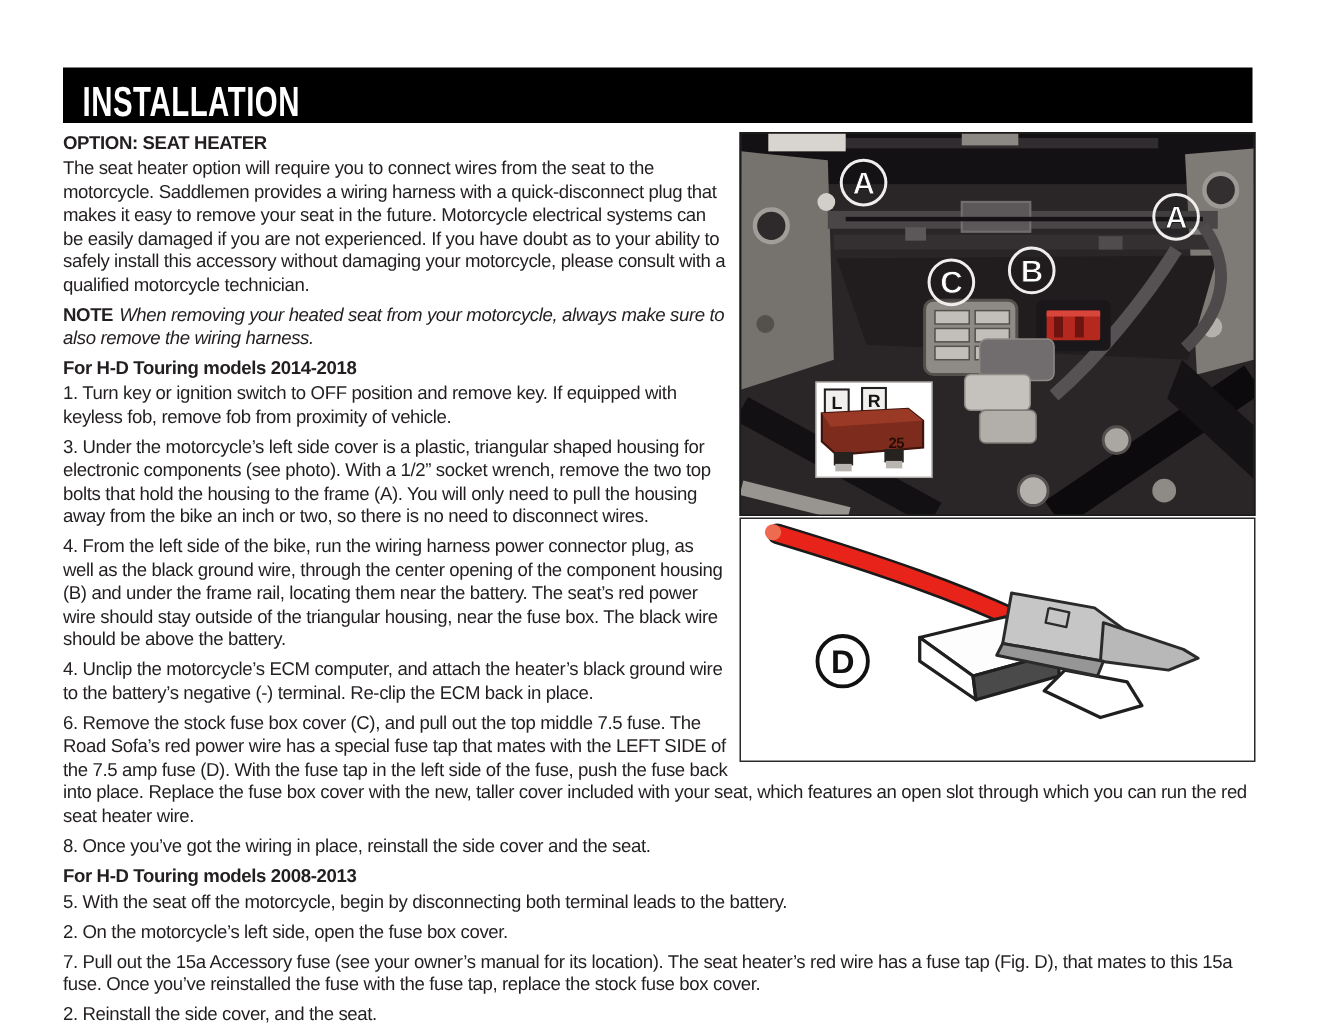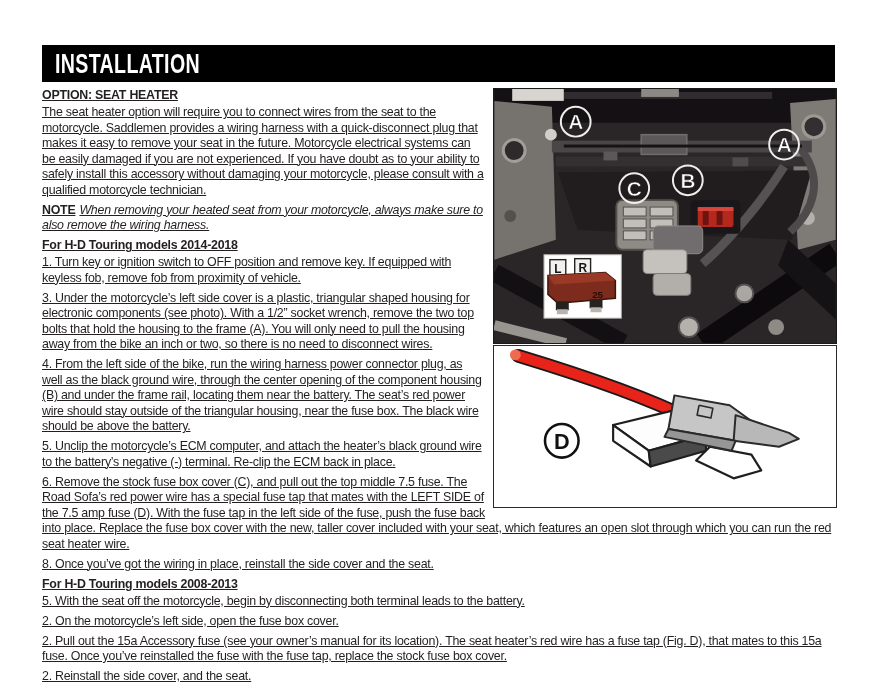--- a/index.html
+++ b/index.html
@@ -2,39 +2,39 @@
 <html><head>
 <meta charset="utf-8">
 <style>
   html,body { margin:0; padding:0; background:#ffffff; }
   .page {
     position:relative; width:883px; height:690px; background:#ffffff;
     font-family:"Liberation Sans", sans-serif; color:#231f20; overflow:hidden;
   }
   .header-bar {
     position:absolute; left:42px; top:45px; width:793px; height:37px;
-    background:#000000; display:flex; align-items:center;
+    background:#000000; display:flex; align-items:flex-end;
   }
   .header-text {
     color:#ffffff; font-weight:bold; font-size:28px; line-height:1;
     transform:scaleX(0.70); transform-origin:0 50%;
     margin-left:13px; white-space:nowrap; letter-spacing:0.5px;
   }
   .content {
     position:absolute; left:42px; top:88px; width:795px;
     font-size:12.4px; line-height:15.5px; letter-spacing:-0.25px;
   }
   .figures { float:right; width:344px; margin-left:8px; }
   .photo-box { width:344px; height:256px; border:1px solid #1a1a1a; box-sizing:border-box; background:#262224; }
   .photo-box svg, .diagram-box svg { display:block; }
   .diagram-box {
     width:344px; height:163px; box-sizing:border-box;
     border:1.6px solid #2a2a2a; margin-top:1px; background:#ffffff;
   }
-  .content p { margin:0 0 4.5px 0;text-decoration:underline; }
+  .content p { margin:0 0 4.5px 0; }
   .content p.h { font-weight:bold; margin:0 0 1.5px 0; }
   .note b { margin-right:4px; }
   .note i { font-style:italic; }
 </style>
 </head>
 <body>
 
 <div class="page">
 
   <div class="header-bar">
@@ -159,24 +159,24 @@
     </div>
 
     <p class="h">OPTION: SEAT HEATER</p>
     <p>The seat heater option will require you to connect wires from the seat to the motorcycle. Saddlemen provides a wiring harness with a quick-disconnect plug that makes it easy to remove your seat in the future. Motorcycle electrical systems can be easily damaged if you are not experienced. If you have doubt as to your ability to safely install this accessory without damaging your motorcycle, please consult with a qualified motorcycle technician.</p>
     <p class="note"><b>NOTE</b><i>When removing your heated seat from your motorcycle, always make sure to also remove the wiring harness.</i></p>
 
     <p class="h">For H-D Touring models 2014-2018</p>
     <p>1. Turn key or ignition switch to OFF position and remove key. If equipped with keyless fob, remove fob from proximity of vehicle.</p>
     <p>3. Under the motorcycle’s left side cover is a plastic, triangular shaped housing for electronic components (see photo). With a 1/2” socket wrench, remove the two top bolts that hold the housing to the frame (A). You will only need to pull the housing away from the bike an inch or two, so there is no need to disconnect wires.</p>
     <p>4. From the left side of the bike, run the wiring harness power connector plug, as well as the black ground wire, through the center opening of the component housing (B) and under the frame rail, locating them near the battery. The seat’s red power wire should stay outside of the triangular housing, near the fuse box. The black wire should be above the battery.</p>
-    <p>5. Unclip the motorcycle’s ECM computer, and attach the heater’s black ground wire to the battery’s negative (-) terminal. Re-clip the ECM back in place.</p>
+    <p>4. Unclip the motorcycle’s ECM computer, and attach the heater’s black ground wire to the battery’s negative (-) terminal. Re-clip the ECM back in place.</p>
     <p>6. Remove the stock fuse box cover (C), and pull out the top middle 7.5 fuse. The Road Sofa’s red power wire has a special fuse tap that mates with the LEFT SIDE of the 7.5 amp fuse (D). With the fuse tap in the left side of the fuse, push the fuse back into place. Replace the fuse box cover with the new, taller cover included with your seat, which features an open slot through which you can run the red seat heater wire.</p>
     <p>8. Once you’ve got the wiring in place, reinstall the side cover and the seat.</p>
 
     <p class="h">For H-D Touring models 2008-2013</p>
     <p>5. With the seat off the motorcycle, begin by disconnecting both terminal leads to the battery.</p>
     <p>2. On the motorcycle’s left side, open the fuse box cover.</p>
-    <p>2. Pull out the 15a Accessory fuse (see your owner’s manual for its location). The seat heater’s red wire has a fuse tap (Fig. D), that mates to this 15a fuse. Once you’ve reinstalled the fuse with the fuse tap, replace the stock fuse box cover.</p>
+    <p>7. Pull out the 15a Accessory fuse (see your owner’s manual for its location). The seat heater’s red wire has a fuse tap (Fig. D), that mates to this 15a fuse. Once you’ve reinstalled the fuse with the fuse tap, replace the stock fuse box cover.</p>
     <p>2. Reinstall the side cover, and the seat.</p>
 
   </div>
 </div>
 
 </body></html>

